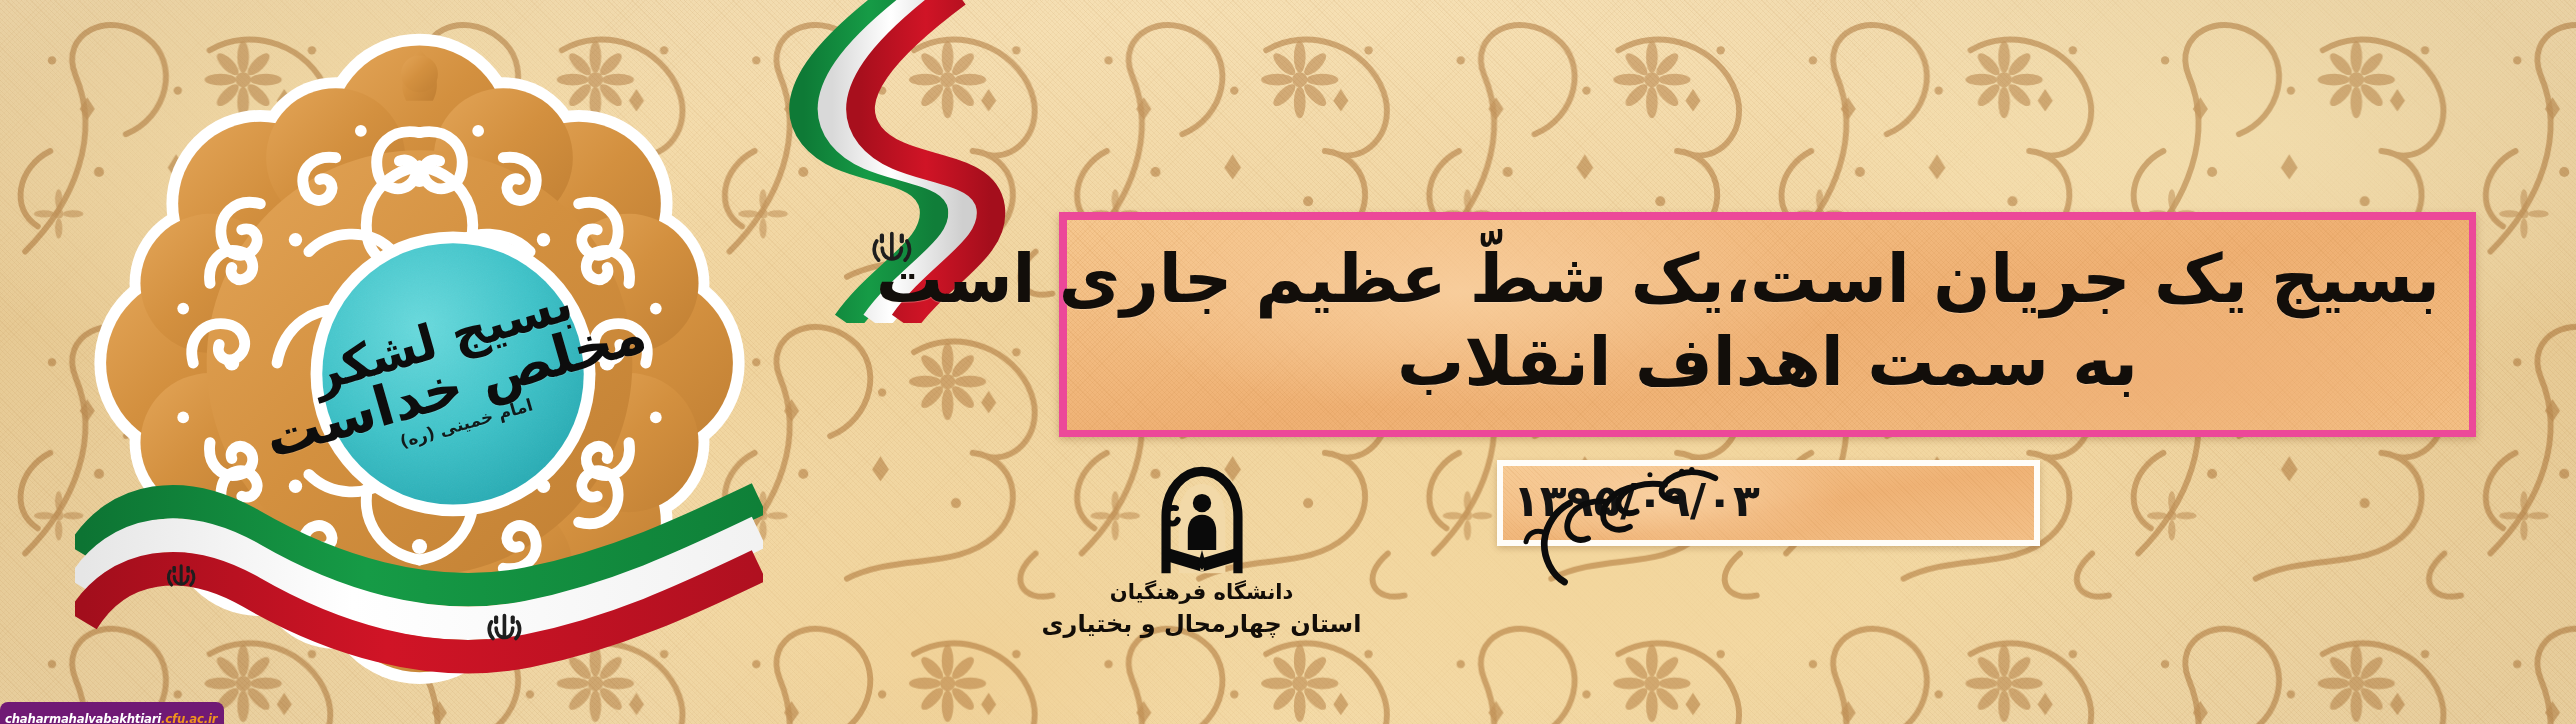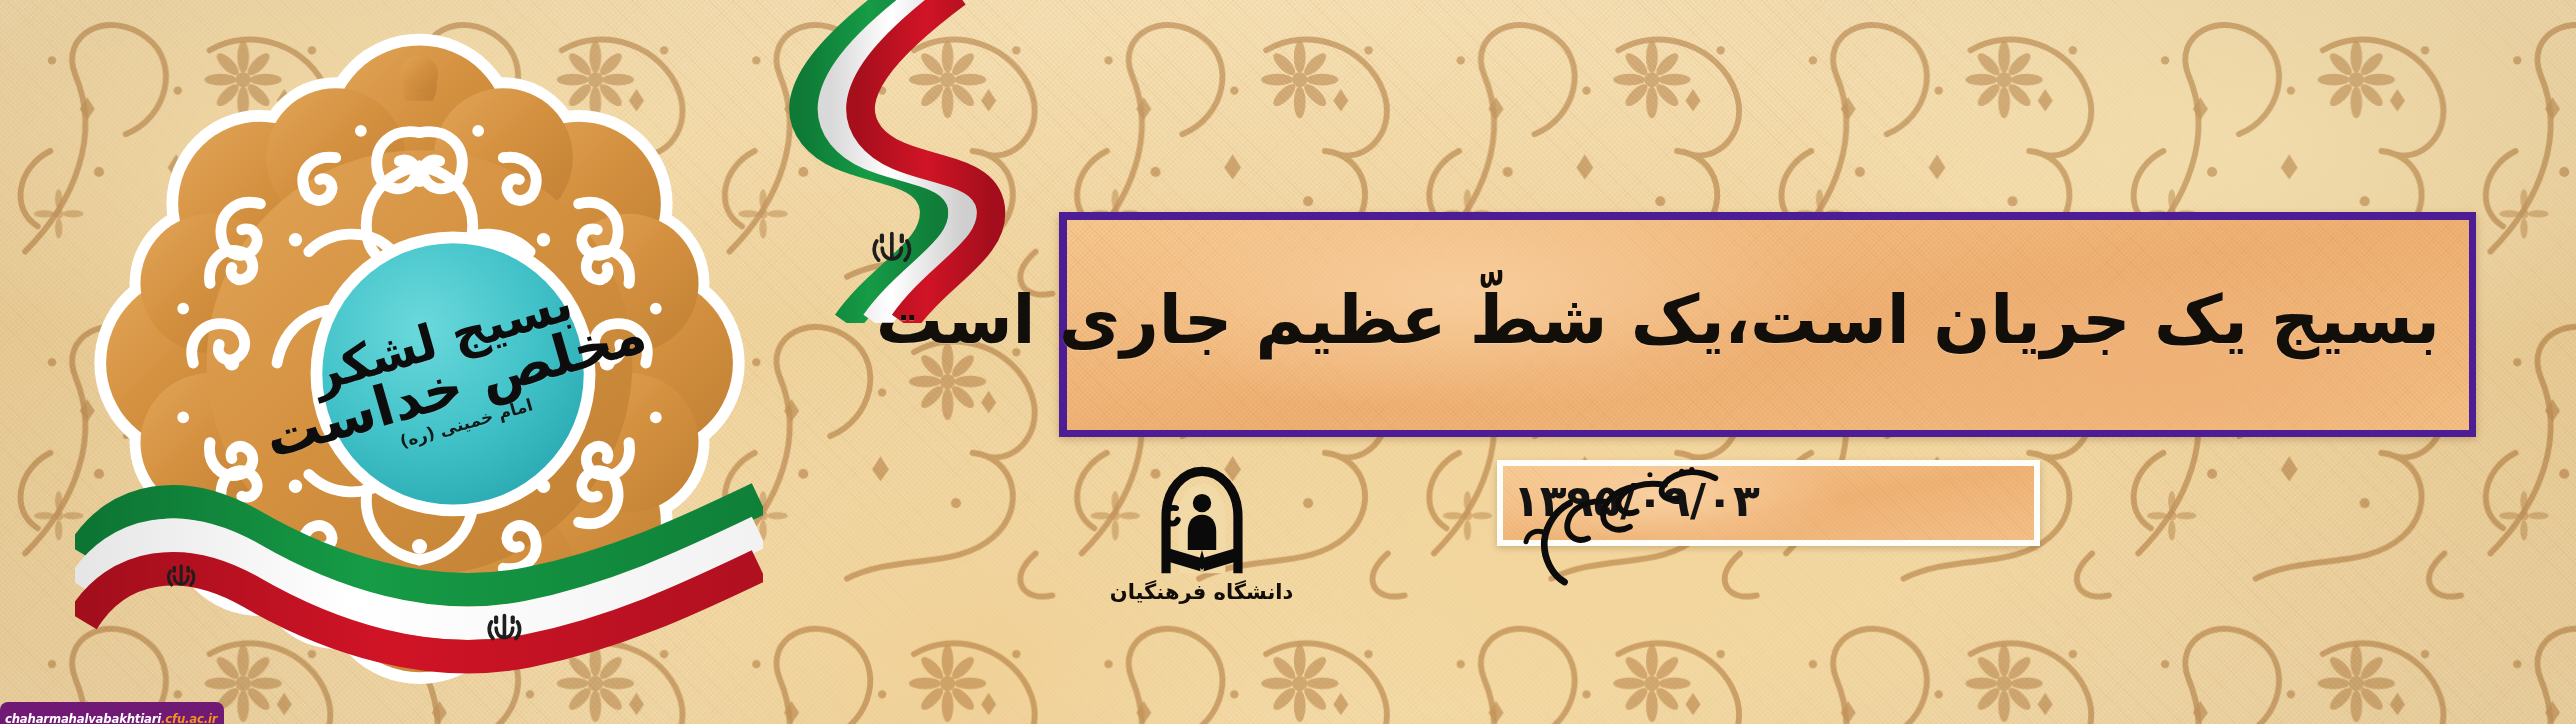--- a/index.html
+++ b/index.html
@@ -69,21 +69,21 @@
   
   #ribbon-top{position:absolute; left:721px; top:-11.7px; width:335px; height:335px;}
   #ribbon-bottom{position:absolute; left:75px; top:470px; width:688px; height:268px;}
   #ribbon-top svg,#ribbon-bottom svg{width:100%;height:100%;display:block;}
 
   
   #quote-banner{
     position:absolute;
     left:1059px; top:212px;
     width:1417px; height:225px;
-    background:#4c1d95;
+    background:#ec4899;
     padding:7.5px;
     box-shadow:0 2.5px 7.5px rgba(110,70,20,.30);
   }
   #quote-inner{
     width:100%; height:100%;
     position:relative;
     background-color:#f2b87b;
     background-image:
       radial-gradient(ellipse 520px 168px at 28% 34%, rgba(248,206,157,.95) 0%, rgba(248,206,157,0) 72%),
       radial-gradient(ellipse 436px 151px at 78% 72%, rgba(239,176,118,.85) 0%, rgba(239,176,118,0) 72%),
@@ -439,20 +439,21 @@
         <path d="M25 -14 C 32 -4 30 10 22 18" stroke="#1e1e1e" stroke-width="7" fill="none" stroke-linecap="round"></path>
         <rect x="-20" y="-26" width="8" height="16" rx="3"></rect>
         <rect x="12" y="-26" width="8" height="16" rx="3"></rect>
       </g>
     </svg>
   </div>
 
   <div id="quote-banner">
     <div id="quote-inner">
       <div class="quote-line" id="quote-line-1">بسیج یک جریان است،یک شطّ عظیم جاری است</div>
+      <div class="quote-line" id="quote-line-2">به سمت اهداف انقلاب</div>
     </div>
   </div>
 
   <div id="date-box">
     <div id="date-inner">
       <div id="date-text">۱۳۹۵/۰۹/۰۳</div>
     </div>
   </div>
 
   <div id="signature">
@@ -483,20 +484,21 @@
         <path d="M61 110 L61 126" stroke="#f2d9a8" stroke-width="4"></path>
 
         <circle cx="61" cy="44" r="11" fill="#0a0a0a"></circle>
         <path d="M61 58 C 50 58, 44 66, 44 78 L44 100 L78 100 L78 78 C 78 66, 72 58, 61 58 Z" fill="#0a0a0a"></path>
         <path d="M61 100 L56 118 L61 124 L66 118 Z" fill="#0a0a0a"></path>
 
         <path d="M30 50 C 20 48, 14 56, 18 64 C 21 70, 30 70, 32 64" fill="none" stroke="#0a0a0a" stroke-width="7" stroke-linecap="round"></path>
       </svg>
     </div>
     <div class="logo-caption" id="logo-name">دانشگاه فرهنگیان</div>
+    <div class="logo-caption" id="logo-province">استان چهارمحال و بختیاری</div>
   </div>
 
   <div id="watermark">
     <span id="wm-site">chaharmahalvabakhtiari</span>
       <span id="wm-domain">.cfu.ac.ir</span>
   </div>
 
 </div>
 
 

